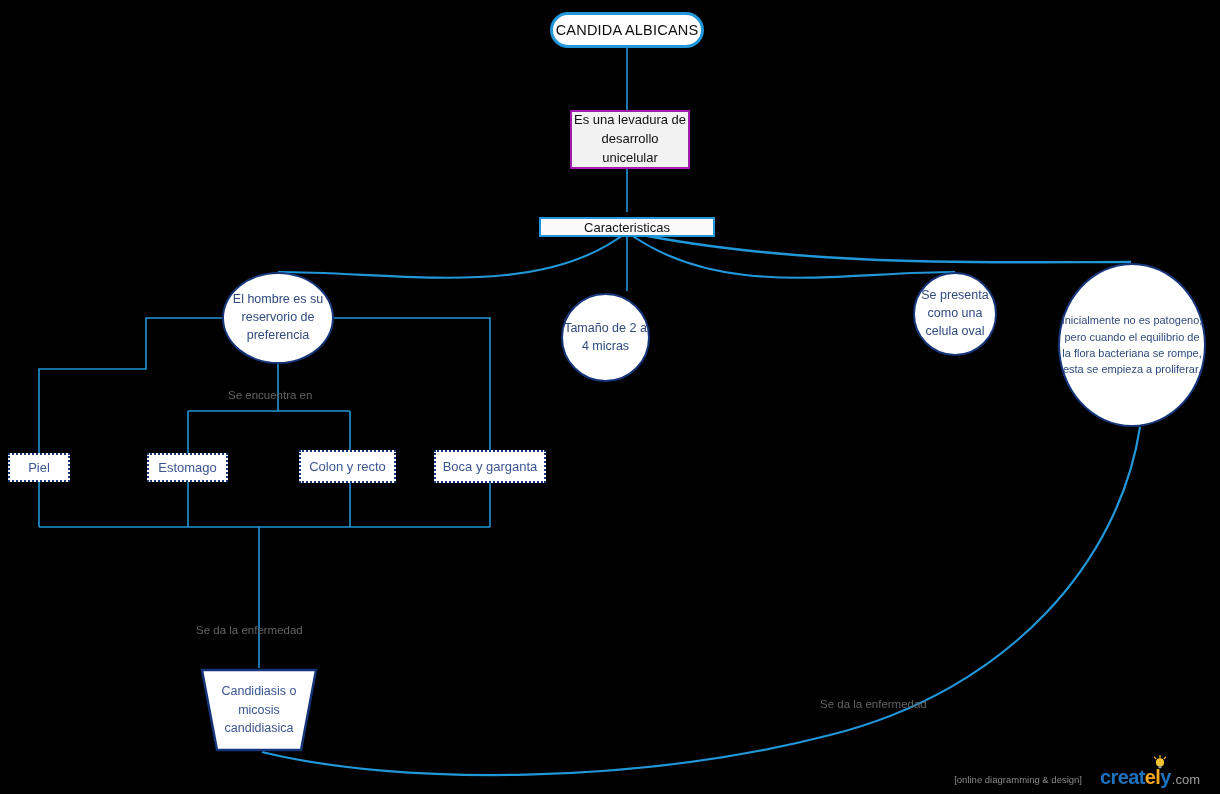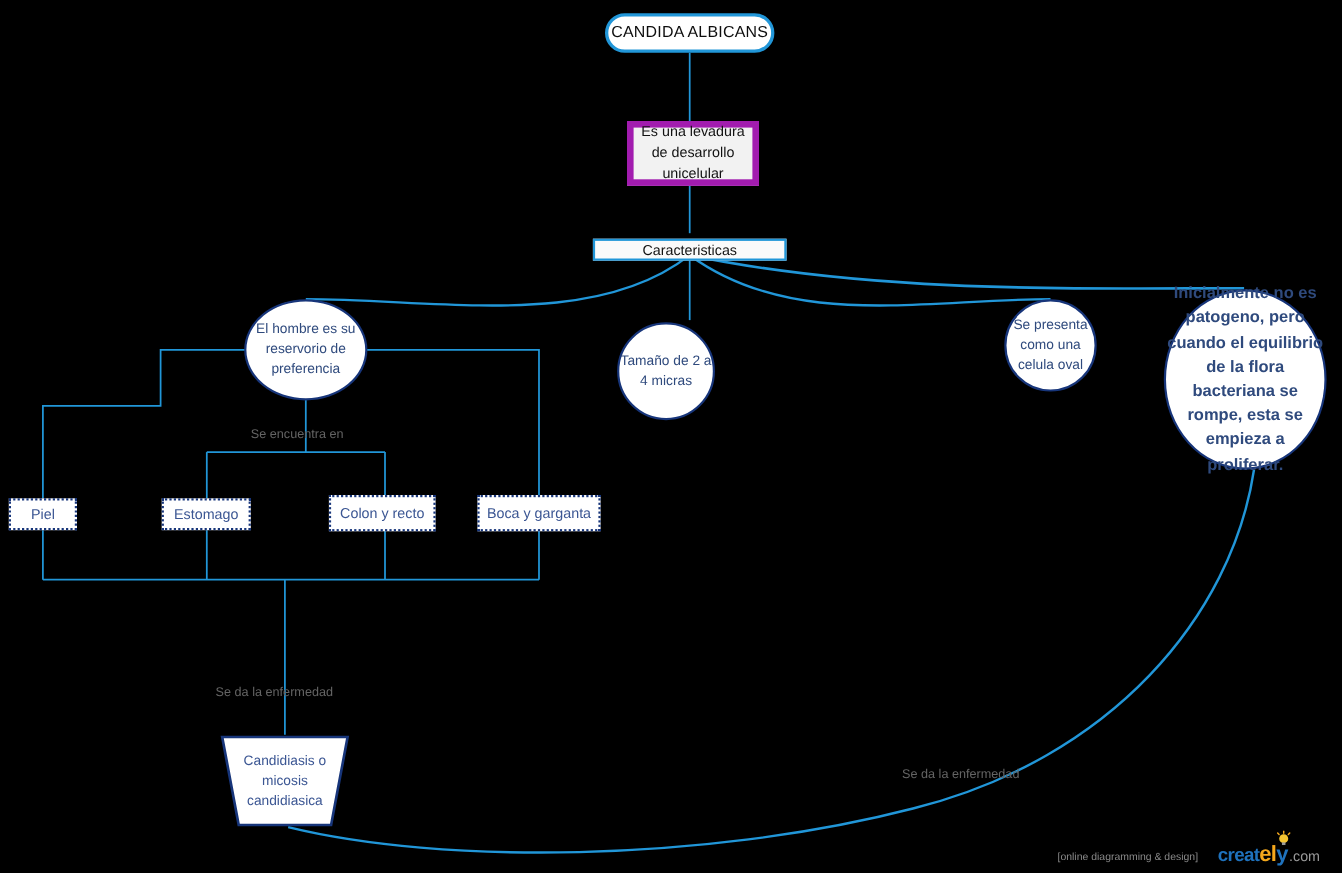--- a/index.html
+++ b/index.html
@@ -42,21 +42,21 @@
     border: 3px solid #2196d8;
     border-radius: 20px;
     color: #0d0d0d;
     font-size: 14.5px;
     letter-spacing: 0.2px;
   }
 
   
   .n-rect {
     background: #f2f2f2;
-    border: 6px solid #a21caf;
+    border: 2px solid #a21caf;
     color: #111111;
     font-size: 13px;
     line-height: 1.45;
   }
 
   
   .n-bar {
     background: #fafafa;
     border: 2px solid #2196d8;
     color: #111111;
@@ -66,23 +66,22 @@
   
   .n-circle {
     background: #ffffff;
     border: 2.5px solid #17357a;
     border-radius: 50%;
     color: #2f4a7d;
     font-size: 12.5px;
     line-height: 1.42;
   }
   .n-circle.big {
-    font-size: 15px;
+    font-size: 11px;
     line-height: 1.48;
-    font-weight: bold;
   }
   .n-circle .txt {
     width: 132%;
   }
 
   
   .n-dotted {
     background: #ffffff;
     border: 2px dotted #17357a;
     color: #3b5693;
@@ -130,21 +129,21 @@
     color: #8a8a8a;
     font-size: 9.5px;
     padding-bottom: 4px;
     white-space: nowrap;
   }
   #watermark .logo {
     position: relative;
     display: flex;
     align-items: baseline;
   }
-  #watermark .logo .c1 { color: #1f72bd; font-size: 17px; font-weight: bold; letter-spacing: -0.6px; }
+  #watermark .logo .c1 { color: #1f72bd; font-size: 20px; font-weight: bold; letter-spacing: -0.6px; }
   #watermark .logo .c2 { color: #f5a81c; font-size: 20px; font-weight: bold; letter-spacing: -0.6px; }
   #watermark .logo .c3 { color: #1f72bd; font-size: 20px; font-weight: bold; letter-spacing: -0.6px; }
   #watermark .logo .dot { color: #9a9a9a; font-size: 13px; margin-left: 1px; }
   #watermark .bulb {
     position: absolute;
     top: -11px;
     left: 52px;
     width: 16px;
     height: 14px;
   }

